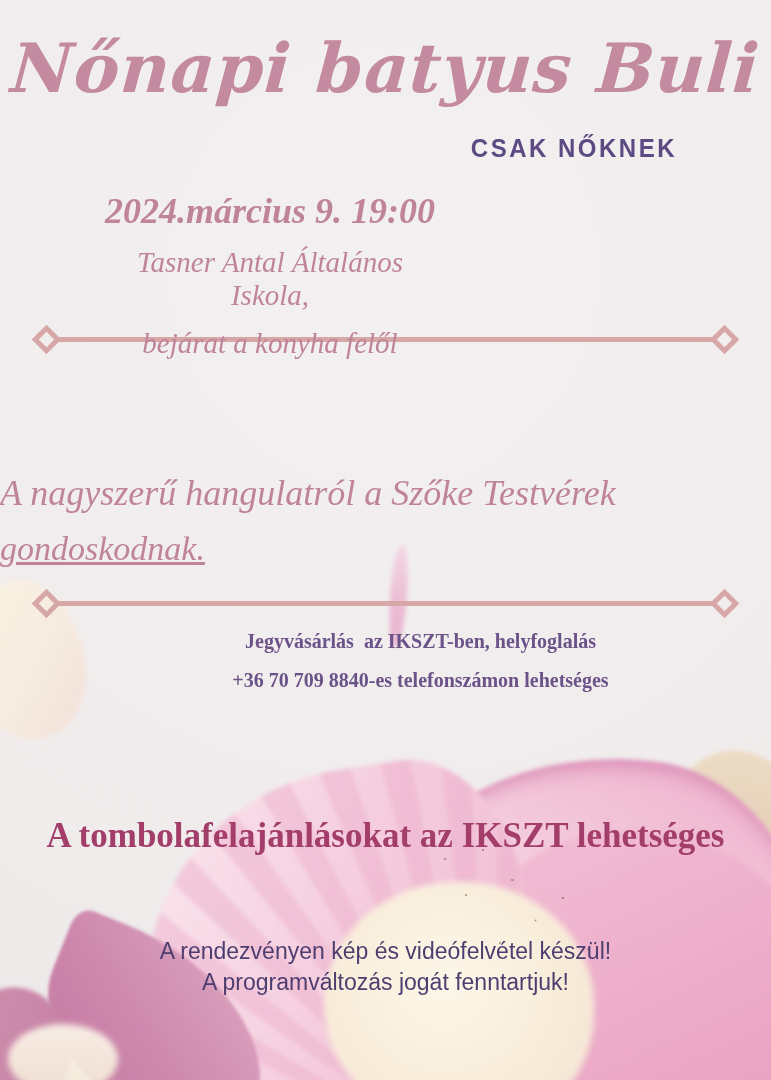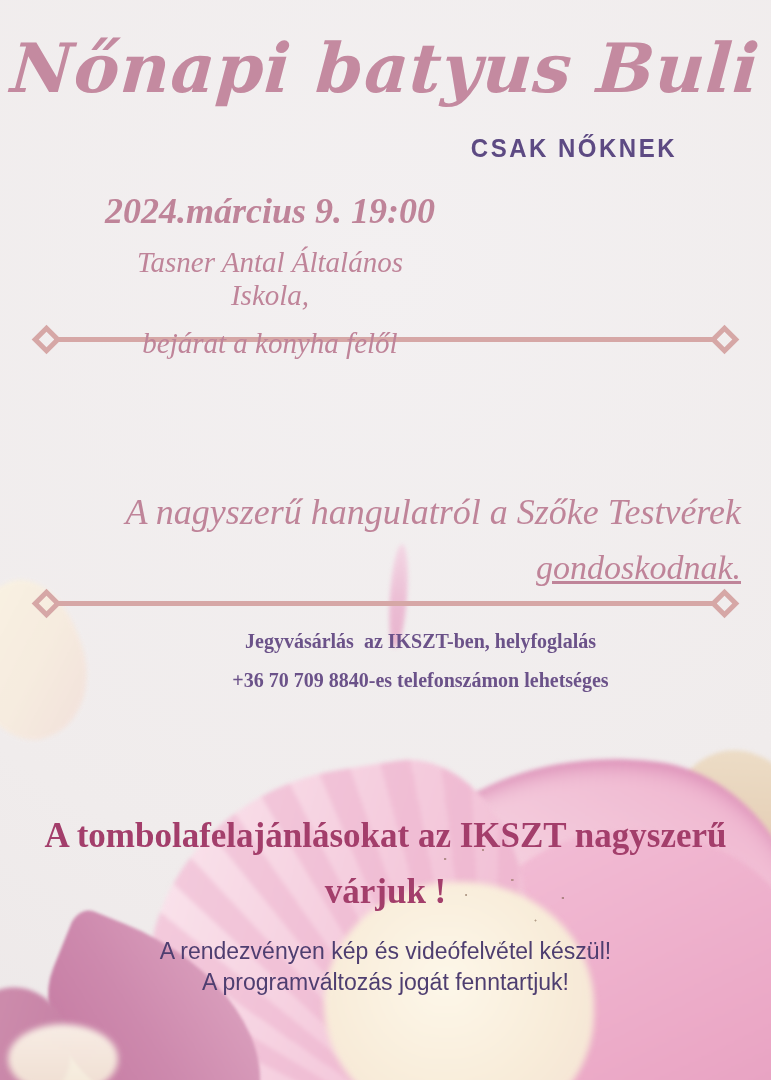--- a/index.html
+++ b/index.html
@@ -127,22 +127,22 @@
   .divider-2{top:592px;}
 
   .tombola{
     top:344px;left:200px;right:0;text-align:center;
     color:#6b5289;font-style:italic;font-weight:600;
   }
   .tombola .t1{font-size:40px;margin:0 0 15px 0;}
   .tombola .t2{font-size:40px;margin:0;}
 
   .music{
-    top:472px;left:0;right:30px;text-align:right;
-    color:#bf8499;font-style:italic;font-weight:500;margin-top:19px;
+    top:472px;left:0;right:30px;text-align:left;
+    color:#bf8499;font-style:italic;font-weight:500;
   }
   .music .m1{font-size:36px;margin:0 0 16px 0;}
   .music .m2{font-size:34px;margin:0;text-decoration:underline;}
 
   .tickets{
     top:622px;left:70px;right:0;text-align:center;
     color:#6b5289;font-weight:600;
   }
   .tickets p{font-size:20px;line-height:39px;margin:0;white-space:pre-wrap;}
 
@@ -203,22 +203,21 @@
     <span class="line"></span>
     <span class="diamond"></span>
   </div>
 
   <div class="txt tickets">
     <p>Jegyvásárlás  az IKSZT-ben, helyfoglalás</p>
     <p>+36 70 709 8840-es telefonszámon lehetséges</p>
   </div>
 
   <div class="txt donation">
-    <p class="d1">A tombolafelajánlásokat az IKSZT nagyszerű</p>
-    <p class="d2">várjuk !</p>
+    <p class="d1">A tombolafelajánlásokat az IKSZT lehetséges</p>
   </div>
 
   <div class="txt footer">
     <p>A rendezvényen kép és videófelvétel készül!</p>
     <p>A programváltozás jogát fenntartjuk!</p>
   </div>
 
 </div>
 
 </body></html>

